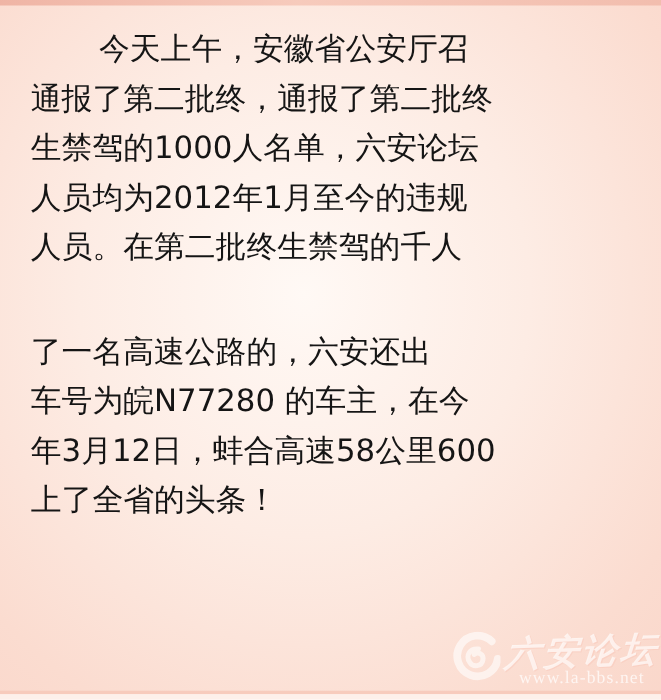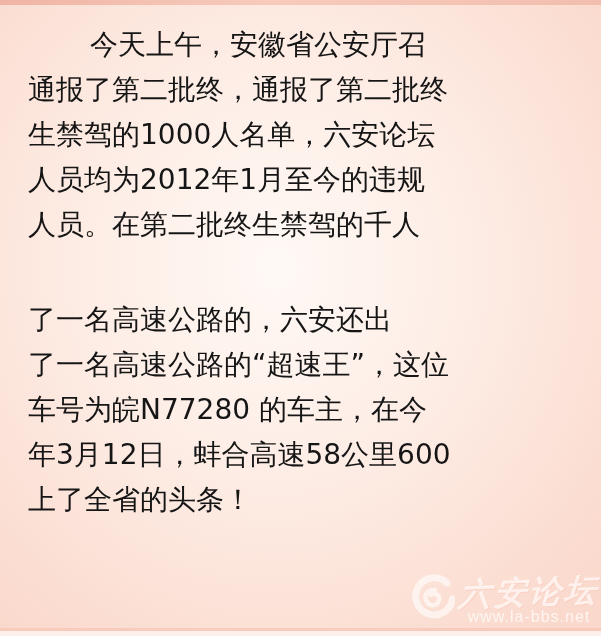--- a/index.html
+++ b/index.html
@@ -59,21 +59,21 @@
     font-size: 32px;
     line-height: 1.05;
     font-weight: bold;
     font-style: italic;
     letter-spacing: 3px;
     transform: skewX(-6deg) rotate(-2deg);
     color: rgba(255, 255, 255, 0.68);
     text-shadow: 1px 1px 0 rgba(250, 200, 185, 0.5);
   }
   .wm-url {
-    font-family: Liberation Sans, sans-serif;
+    font-family: Liberation Serif, serif;
     font-size: 16px;
     letter-spacing: 1px;
     margin-top: -2px;
     color: rgba(255, 255, 255, 0.72);
   }
   .bottom-line {
     position: absolute;
     left: 0; right: 0;
     bottom: 5px;
     height: 3px;
@@ -98,21 +98,20 @@
     <div class="para para-1">
       <div class="line indent">今天上午，安徽省公安厅召</div>
       <div class="line">通报了第二批终，通报了第二批终</div>
       <div class="line">生禁驾的1000人名单，六安论坛</div>
       <div class="line">人员均为2012年1月至今的违规</div>
       <div class="line">人员。在第二批终生禁驾的千人</div>
     </div>
 
     <div class="para para-2">
       <div class="line">了一名高速公路的，六安还出</div>
-      <div class="line">了一名高速公路的“超速王”，这位</div>
       <div class="line">车号为皖N77280 的车主，在今</div>
       <div class="line">年3月12日，蚌合高速58公里600</div>
       <div class="line">上了全省的头条！</div>
     </div>
   </div>
 
   <div class="watermark">
     <span class="wm-logo">
       <svg width="44" height="50" viewBox="0 0 44 50" aria-hidden="true">
         <g fill="none" stroke="rgba(255,255,255,0.6)">

